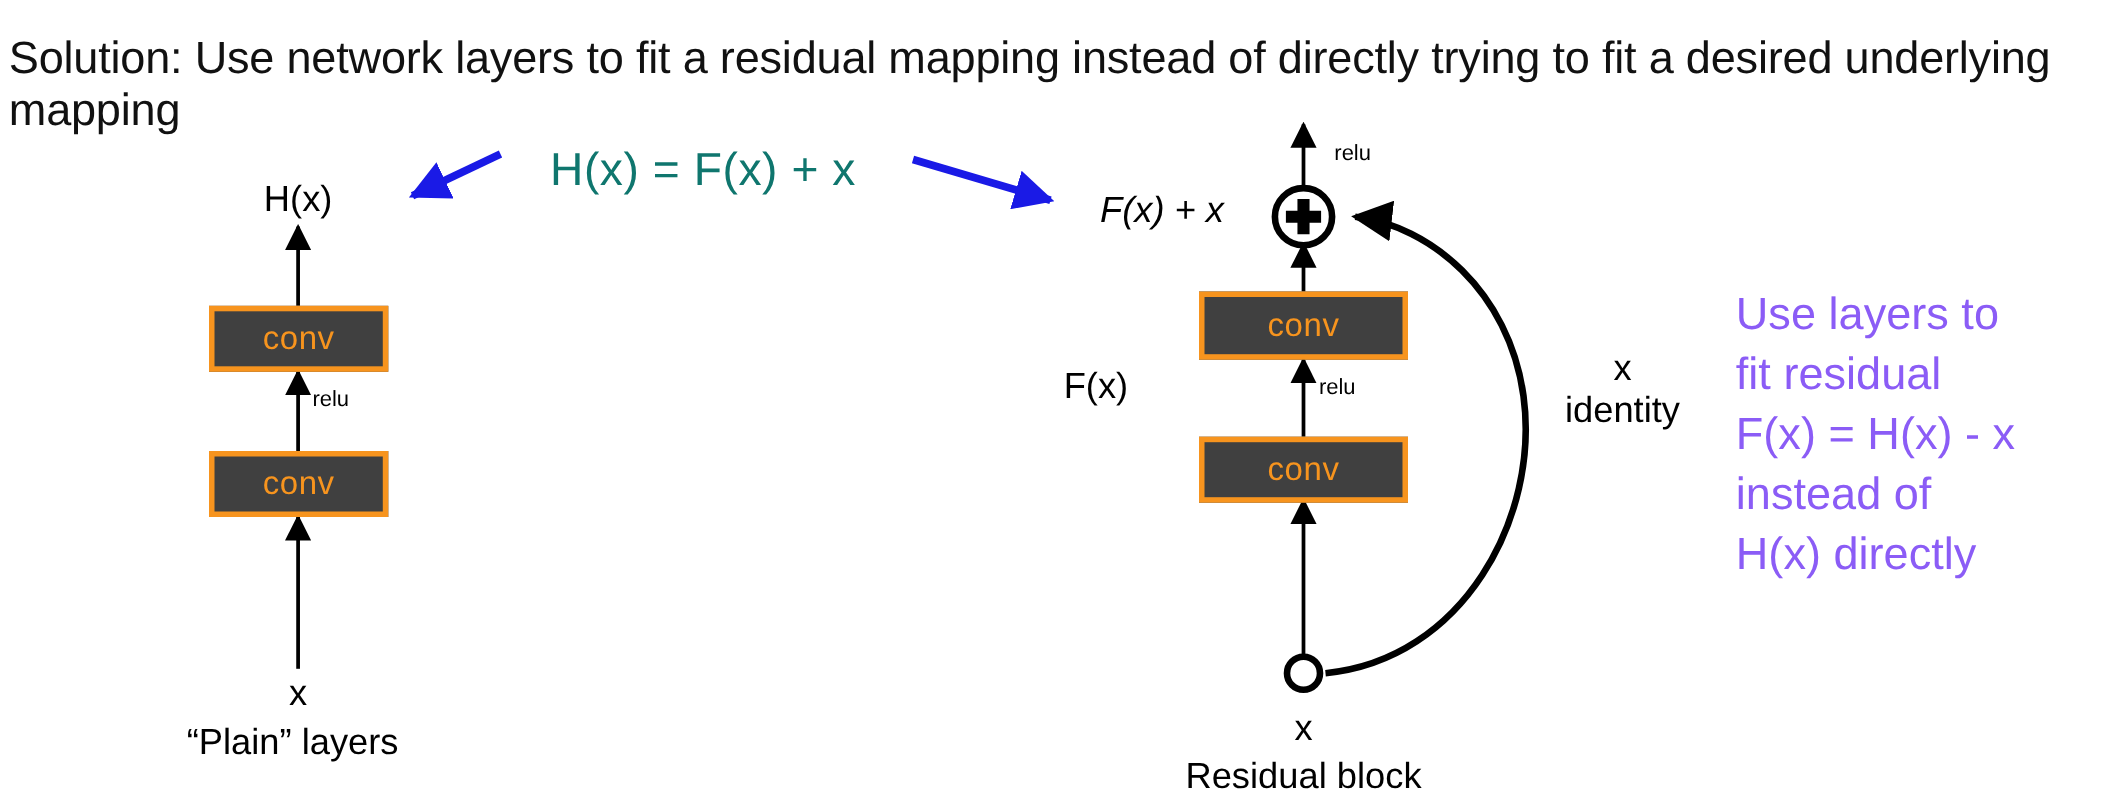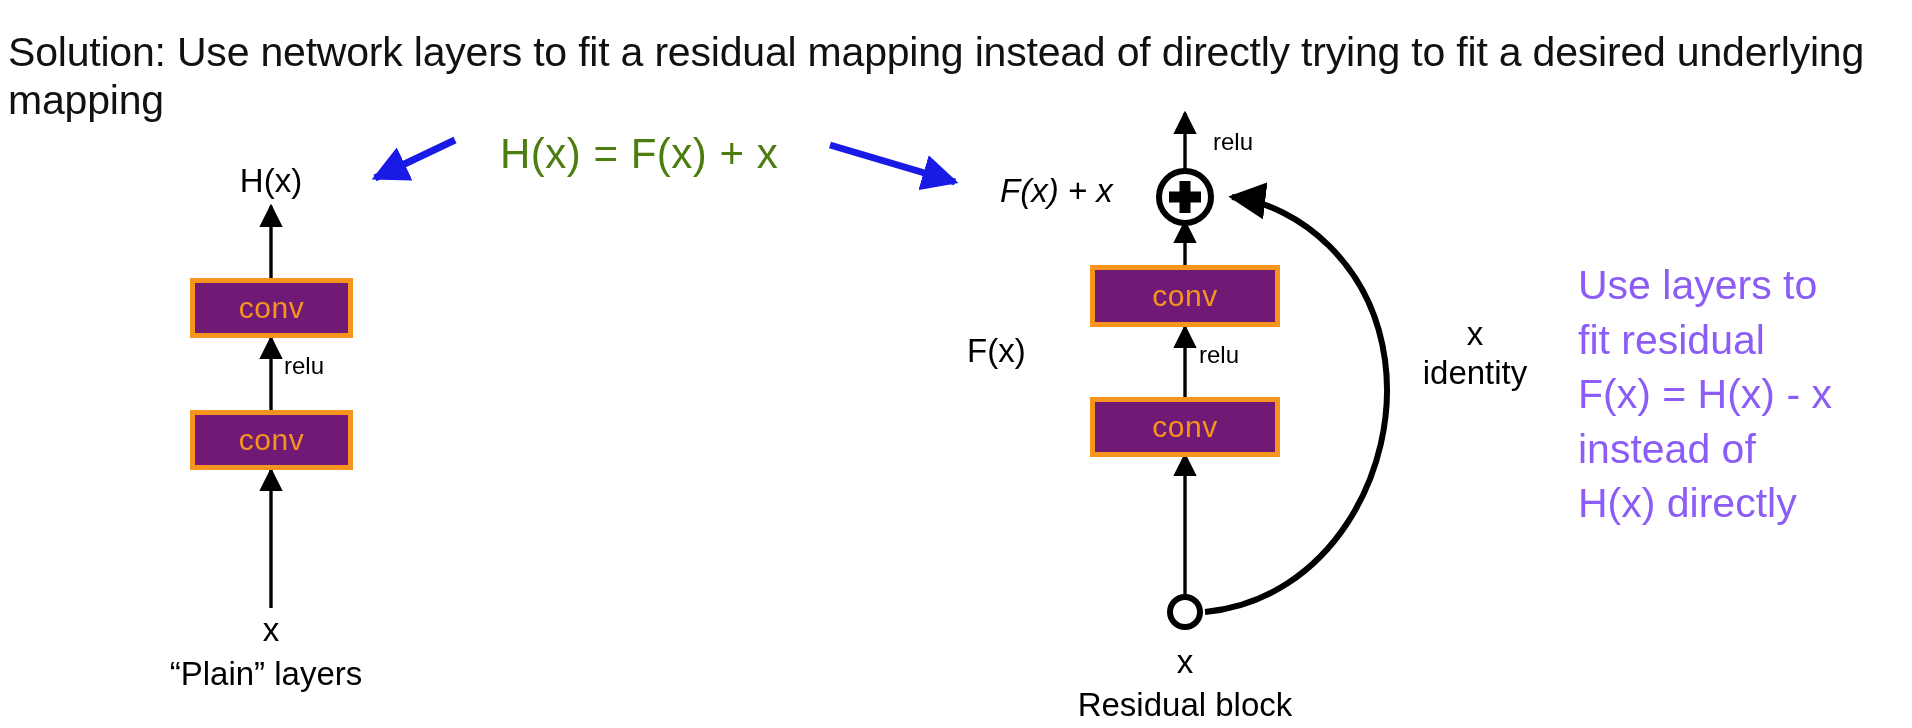--- a/index.html
+++ b/index.html
@@ -41,45 +41,45 @@
     top: 0;
     width: 1912px;
     height: 728px;
     pointer-events: none;
   }
 
   
   .conv-box {
     position: absolute;
     box-sizing: border-box;
-    background: #701a75;
+    background: #404040;
     border: 5px solid #f7941e;
     color: #f7941e;
     font-size: 30px;
     display: flex;
     align-items: center;
     justify-content: center;
     letter-spacing: 0.5px;
   }
 
   
   .lbl {
     position: absolute;
     color: #000000;
     font-size: 33px;
     white-space: nowrap;
     font-family: "Liberation Sans", sans-serif;
   }
-  .lbl.small { font-size: 24px; }
+  .lbl.small { font-size: 20px; }
   .lbl.center { text-align: center; transform: translateX(-50%); }
 
   
   .blue {
     position: absolute;
-    color: #4d7c0f;
+    color: #0f766e;
     font-size: 38px;
     white-space: nowrap;
     font-family: "Liberation Sans", sans-serif;
   }
   #formula-blue { font-size: 42px; letter-spacing: 0.5px; }
   #side-note {
     position: absolute;
     left: 1578px;
     top: 258px;
     color: #8b5cf6;

